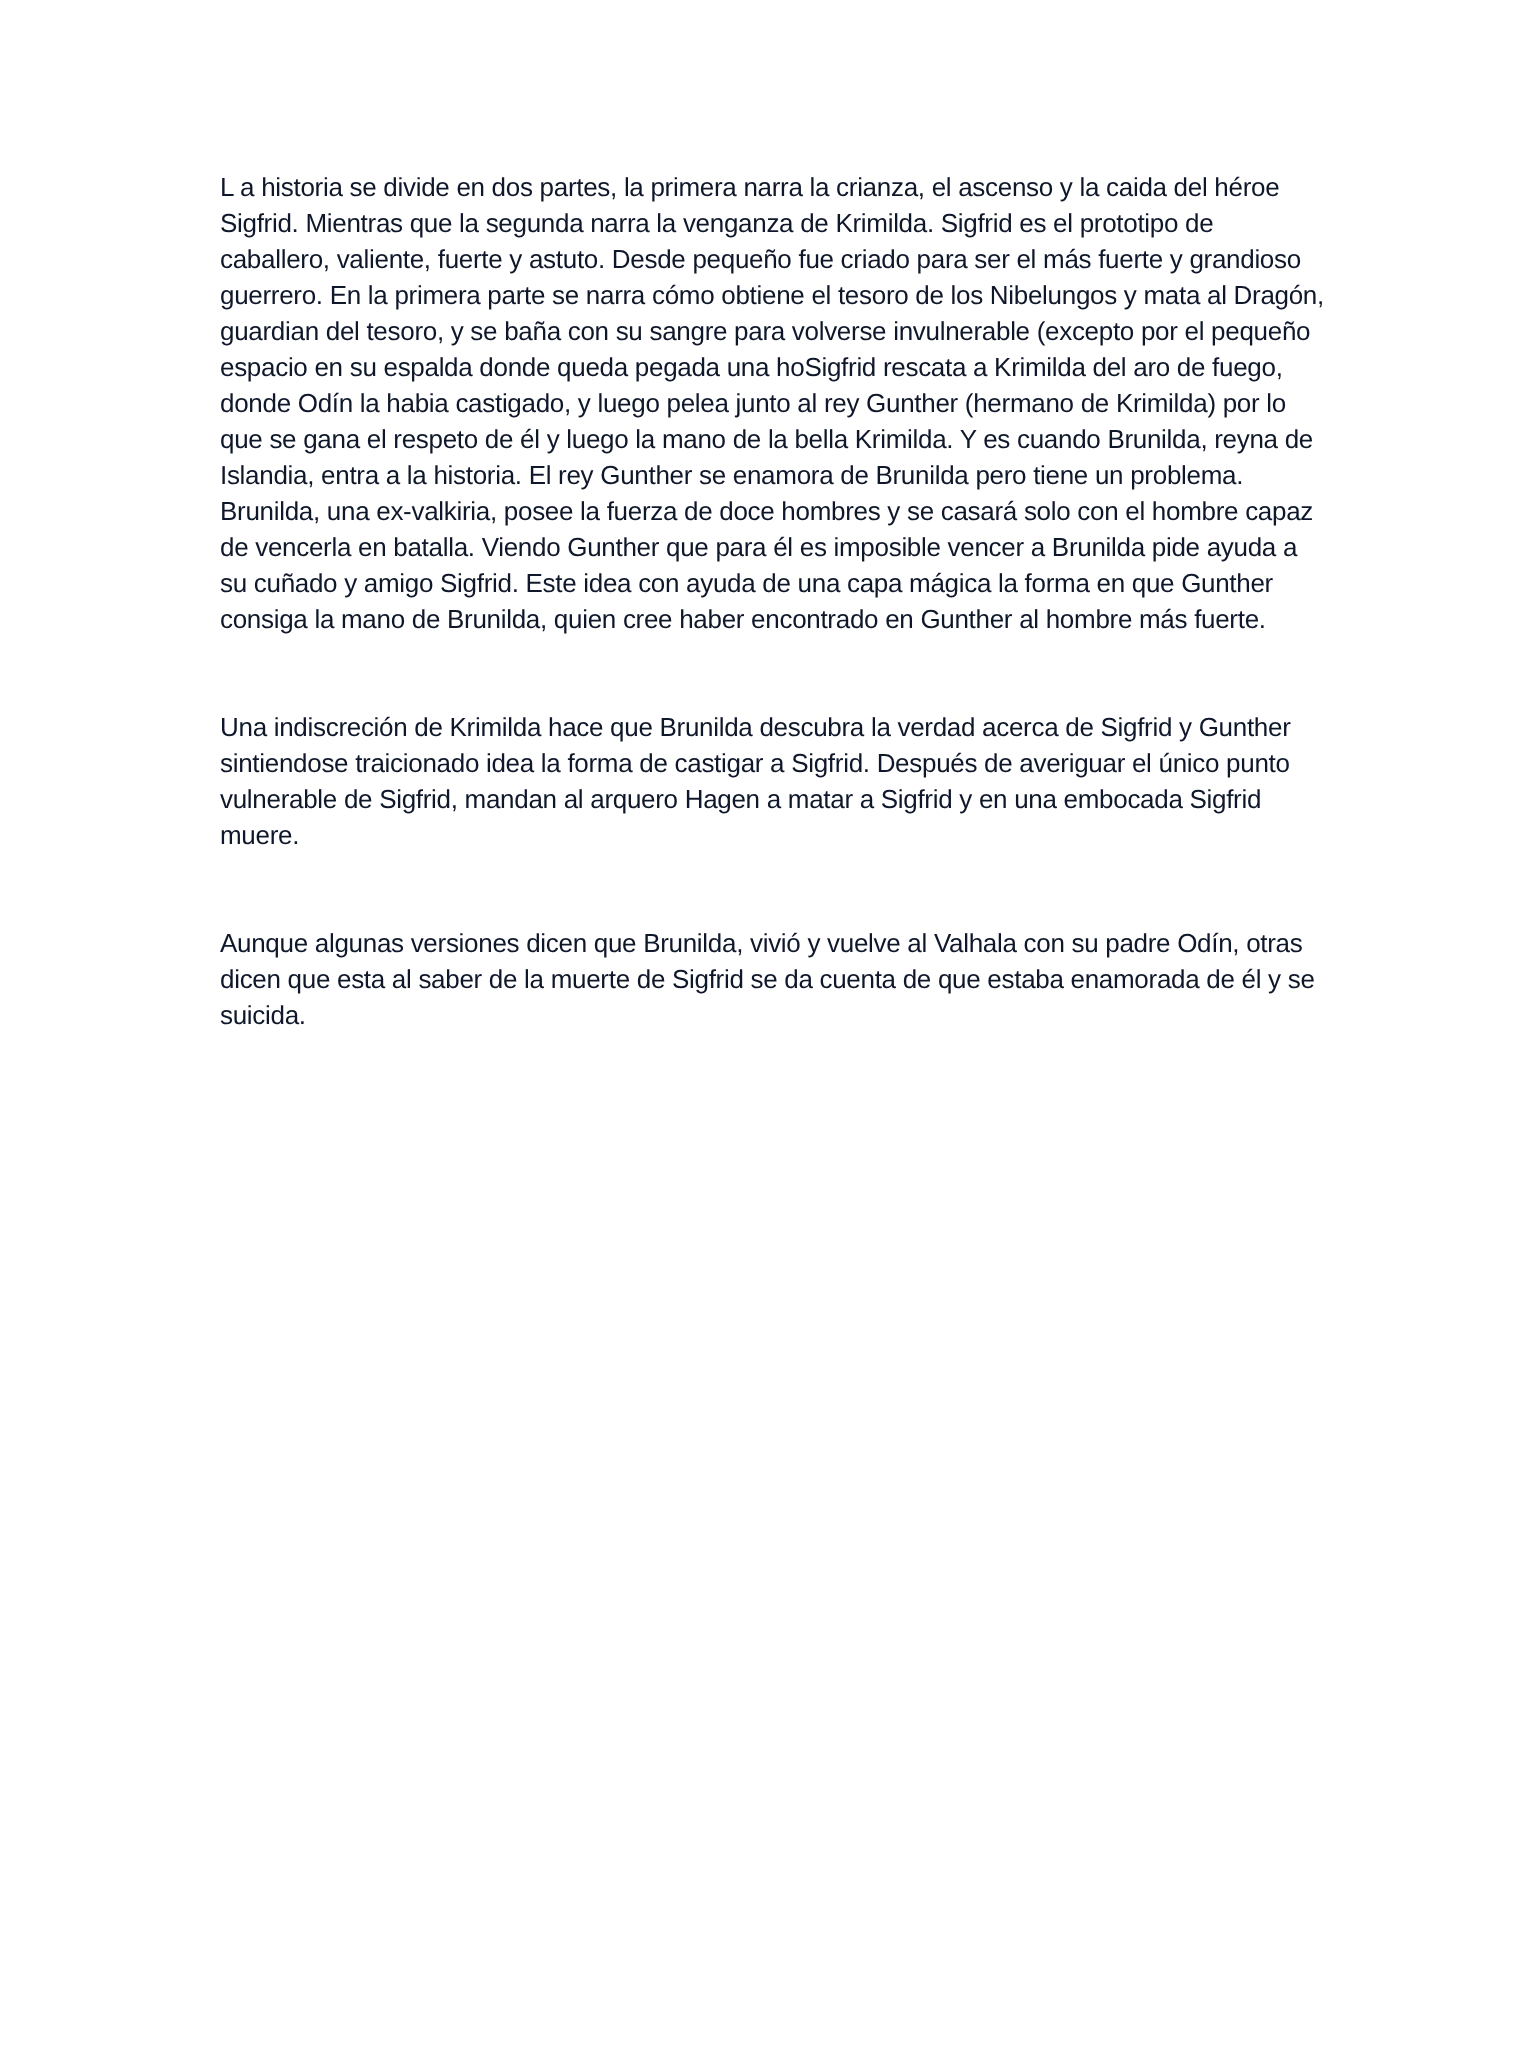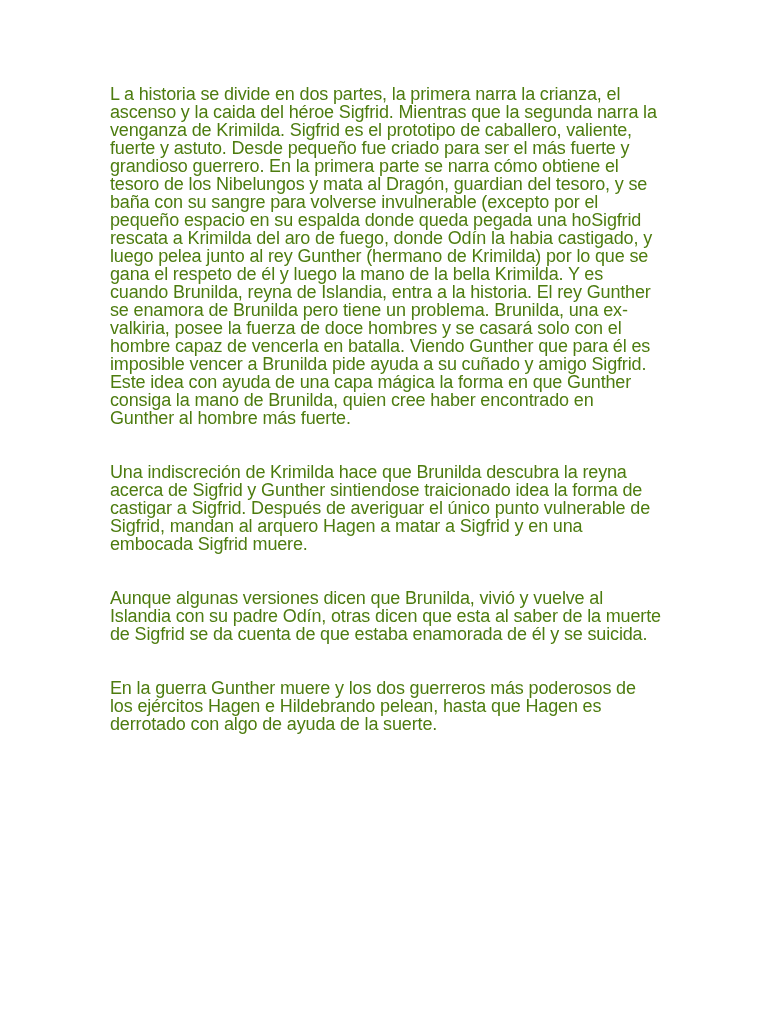--- a/index.html
+++ b/index.html
@@ -12,34 +12,33 @@
       height: 1024px;
       position: relative;
       overflow: hidden;
     }
     .page {
       position: absolute;
       left: 110px;
       top: 85px;
       width: 552px;
       font-family: "Liberation Sans", "DejaVu Sans", sans-serif;
-      font-size: 18px;
+      font-size: 13px;
       line-height: 18px;
-      color: #4d7c0f;
+      color: #0f172a;
       letter-spacing: -0.15px;
     }
     .para {
       margin: 0;
       padding: 0;
     }
     .para + .para {
       margin-top: 36px;
     }
   </style>
 </head>
 <body>
 
 <div class="page">
   <p class="para">L a historia se divide en dos partes, la primera narra la crianza, el ascenso y la caida del héroe Sigfrid. Mientras que la segunda narra la venganza de Krimilda. Sigfrid es el prototipo de caballero, valiente, fuerte y astuto. Desde pequeño fue criado para ser el más fuerte y grandioso guerrero. En la primera parte se narra cómo obtiene el tesoro de los Nibelungos y mata al Dragón, guardian del tesoro, y se baña con su sangre para volverse invulnerable (excepto por el pequeño espacio en su espalda donde queda pegada una hoSigfrid rescata a Krimilda del aro de fuego, donde Odín la habia castigado, y luego pelea junto al rey Gunther (hermano de Krimilda) por lo que se gana el respeto de él y luego la mano de la bella Krimilda. Y es cuando Brunilda, reyna de Islandia, entra a la historia. El rey Gunther se enamora de Brunilda pero tiene un problema. Brunilda, una ex-valkiria, posee la fuerza de doce hombres y se casará solo con el hombre capaz de vencerla en batalla. Viendo Gunther que para él es imposible vencer a Brunilda pide ayuda a su cuñado y amigo Sigfrid. Este idea con ayuda de una capa mágica la forma en que Gunther consiga la mano de Brunilda, quien cree haber encontrado en Gunther al hombre más fuerte.</p>
-  <p class="para">Una indiscreción de Krimilda hace que Brunilda descubra la reyna acerca de Sigfrid y Gunther sintiendose traicionado idea la forma de castigar a Sigfrid. Después de averiguar el único punto vulnerable de Sigfrid, mandan al arquero Hagen a matar a Sigfrid y en una embocada Sigfrid muere.</p>
-  <p class="para">Aunque algunas versiones dicen que Brunilda, vivió y vuelve al Islandia con su padre Odín, otras dicen que esta al saber de la muerte de Sigfrid se da cuenta de que estaba enamorada de él y se suicida.</p>
-  <p class="para">En la guerra Gunther muere y los dos guerreros más poderosos de los ejércitos Hagen e Hildebrando pelean, hasta que Hagen es derrotado con algo de ayuda de la suerte.</p>
+  <p class="para">Una indiscreción de Krimilda hace que Brunilda descubra la verdad acerca de Sigfrid y Gunther sintiendose traicionado idea la forma de castigar a Sigfrid. Después de averiguar el único punto vulnerable de Sigfrid, mandan al arquero Hagen a matar a Sigfrid y en una embocada Sigfrid muere.</p>
+  <p class="para">Aunque algunas versiones dicen que Brunilda, vivió y vuelve al Valhala con su padre Odín, otras dicen que esta al saber de la muerte de Sigfrid se da cuenta de que estaba enamorada de él y se suicida.</p>
 </div>
 
 </body></html>

